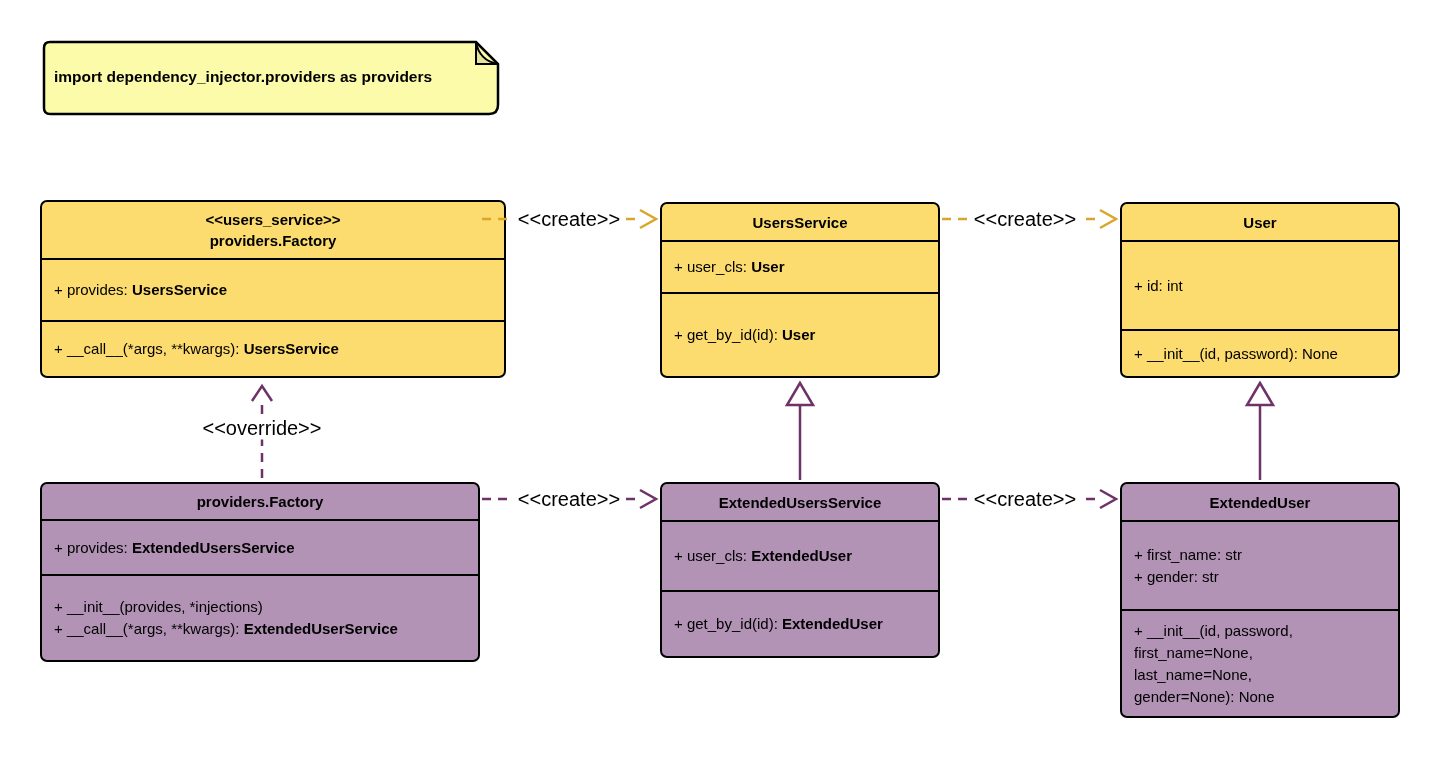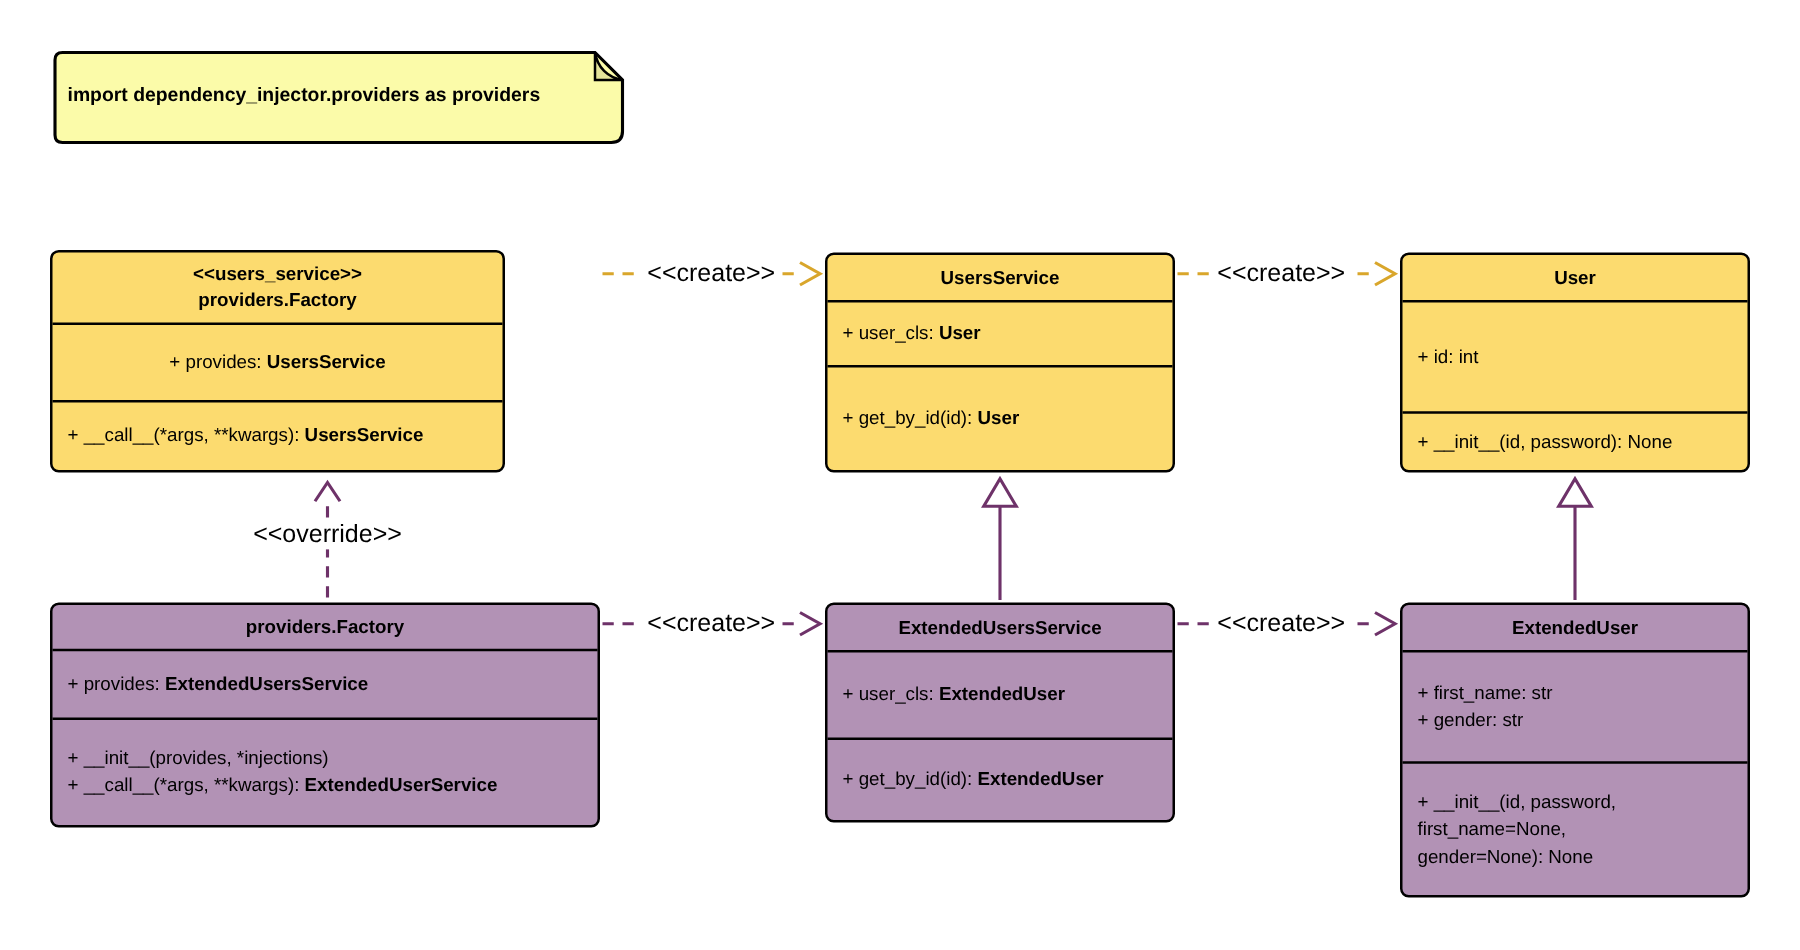--- a/index.html
+++ b/index.html
@@ -43,26 +43,26 @@
 <body>
 
 <div class="note">
   <svg width="462" height="80">
     <path d="M4,10 Q4,4 10,4 L436,4 L458,26 L458,67 Q458,76 449,76 L10,76 Q4,76 4,70 Z" stroke="#000" stroke-width="2.5" fill="#FBFBA9"></path>
     <path d="M436,4 C438,16 446,24 458,26 L436,26 Z" stroke="#000" stroke-width="2" fill="#E3E39A"></path>
   </svg>
   <div class="note-text">import dependency_injector.providers as providers</div>
 </div>
 
-<div class="uml-class fill-yellow" style="left:40px;top:200px;width:364px;height:178px;">
+<div class="uml-class fill-yellow" style="left:40px;top:200px;width:466px;height:178px;">
   <div class="sec sec-title" style="height:56px;">
     <div>&lt;&lt;users_service&gt;&gt;</div>
     <div>providers.Factory</div>
   </div>
-  <div class="sec sec-members" style="height:62px;align-items:center;">
+  <div class="sec sec-members" style="height:62px;">
     <div><span>+ provides: </span><span class="bold">UsersService</span></div>
   </div>
   <div class="sec sec-members" style="flex:1;">
     <div><span>+ __call__(*args, **kwargs): </span><span class="bold">UsersService</span></div>
   </div>
 </div>
 
 <div class="uml-class fill-yellow" style="left:660px;top:202px;width:280px;height:176px;">
   <div class="sec sec-title" style="height:36px;">
     <div>UsersService</div>
@@ -116,20 +116,21 @@
   <div class="sec sec-title" style="height:36px;">
     <div>ExtendedUser</div>
   </div>
   <div class="sec sec-members" style="height:89px;">
     <div><span>+ first_name: str</span></div>
     <div><span>+ gender: str</span></div>
   </div>
   <div class="sec sec-members" style="flex:1;">
     <div><span>+ __init__(id, password,</span></div>
     <div><span>first_name=None,</span></div>
+    <div><span>last_name=None,</span></div>
     <div><span>gender=None): None</span></div>
   </div>
 </div>
 
 <svg class="connectors" width="1440" height="760">
 
   <line x1="482" y1="219" x2="642" y2="219" stroke-width="2.5" stroke-dasharray="9,7" stroke="#D9A62B"></line>
   <polyline points="640,210 656,219 640,228" fill="none" stroke-width="2.5" stroke="#D9A62B"></polyline>
 
   <line x1="942" y1="219" x2="1102" y2="219" stroke-width="2.5" stroke-dasharray="9,7" stroke="#D9A62B"></line>

